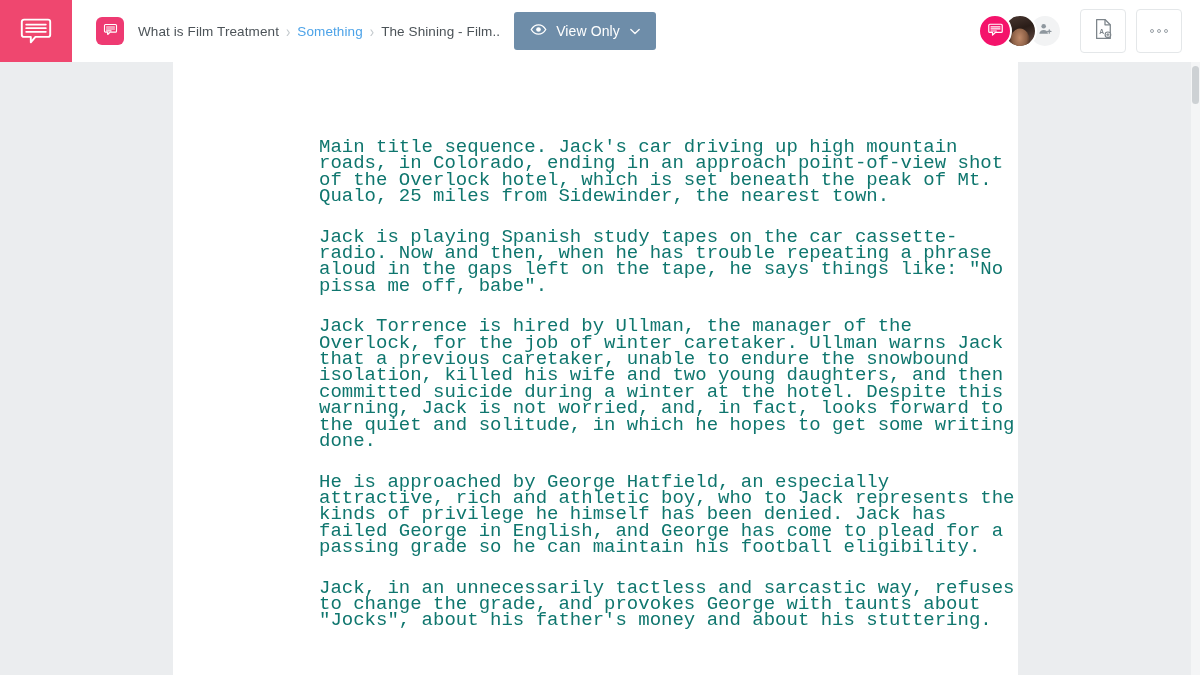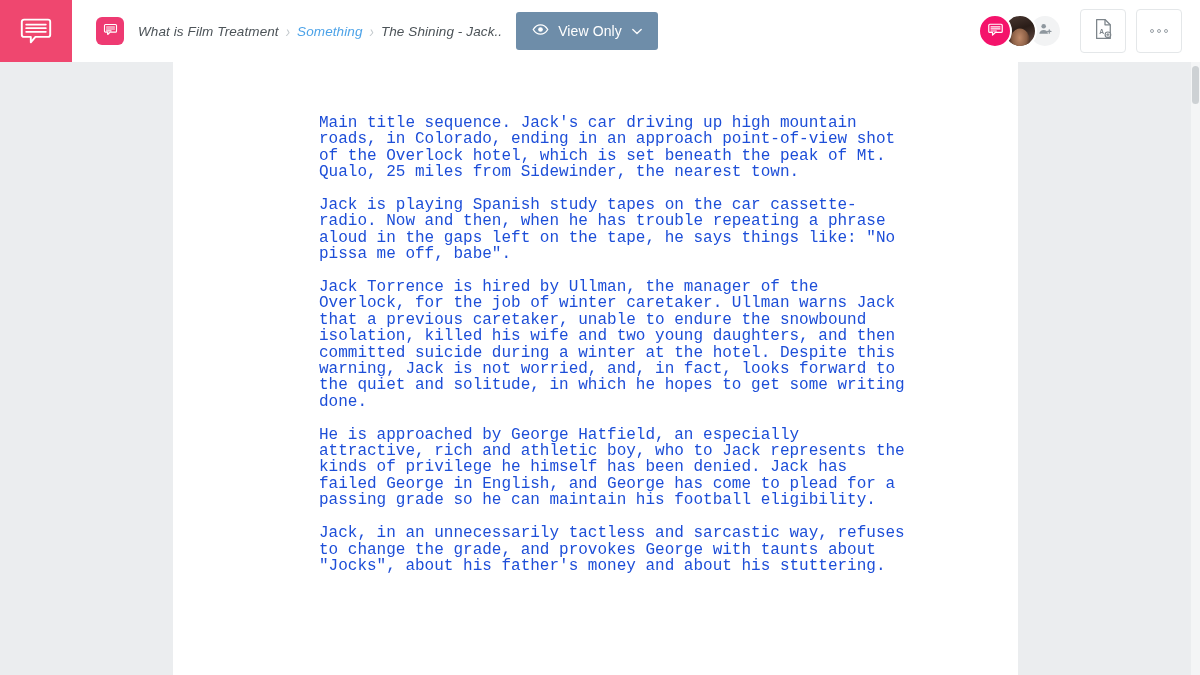--- a/index.html
+++ b/index.html
@@ -64,21 +64,20 @@
     flex: 0 0 28px;
     cursor: pointer;
   }
 
   .breadcrumb {
     display: flex;
     align-items: center;
     margin-left: 14px;
     font-size: 13.5px;
     white-space: nowrap;
-    font-style: italic;
   }
   .crumb {
     color: #4c5358;
     cursor: pointer;
     letter-spacing: 0.1px;
   }
   .crumb.link { color: #4da3e8; }
   .crumb.current { color: #4c5358; }
   .crumb-sep {
     color: #c3c9cd;
@@ -188,26 +187,27 @@
     min-height: 613px;
     background: #ffffff;
   }
 
   .doc-body {
     padding: 53px 0 0 146px;
   }
 
   .doc-p {
     font-family: "Liberation Mono", "DejaVu Sans Mono", monospace;
-    font-size: 16px;
+    font-size: 19px;
     line-height: 16.4px;
-    color: #1d4ed8;
+    color: #0f766e;
     white-space: pre-wrap;
     letter-spacing: 0px;
     margin-bottom: 16.4px;
+    margin-top: 24px;
   }
 
   
   .scrollbar {
     position: absolute;
     top: 62px;
     right: 0;
     width: 9px;
     height: 613px;
     background: #f4f5f6;
@@ -254,21 +254,21 @@
             <line x1="5.6" y1="14.2" x2="13" y2="14.2" stroke="#ffffff" stroke-width="1.7" stroke-linecap="round"></line>
           </svg>
         </span>
       </div>
 
       <div class="breadcrumb">
         <span class="crumb">What is Film Treatment</span>
         <span class="crumb-sep">›</span>
         <span class="crumb link">Something</span>
         <span class="crumb-sep">›</span>
-        <span class="crumb current">The Shining - Jack..</span>
+        <span class="crumb current">The Shining - Film..</span>
       </div>
 
       <button class="view-only-btn">
         <span>
           <svg width="17" height="17" viewBox="0 0 24 24" aria-hidden="true">
             <path d="M1.8 12S5.6 5.4 12 5.4 22.2 12 22.2 12 18.4 18.6 12 18.6 1.8 12 1.8 12z" fill="none" stroke="#ffffff" stroke-width="1.9"></path>
             <circle cx="12" cy="12" r="3.3" fill="#ffffff"></circle>
           </svg>
         </span>
         <span class="vo-label">View Only</span>

